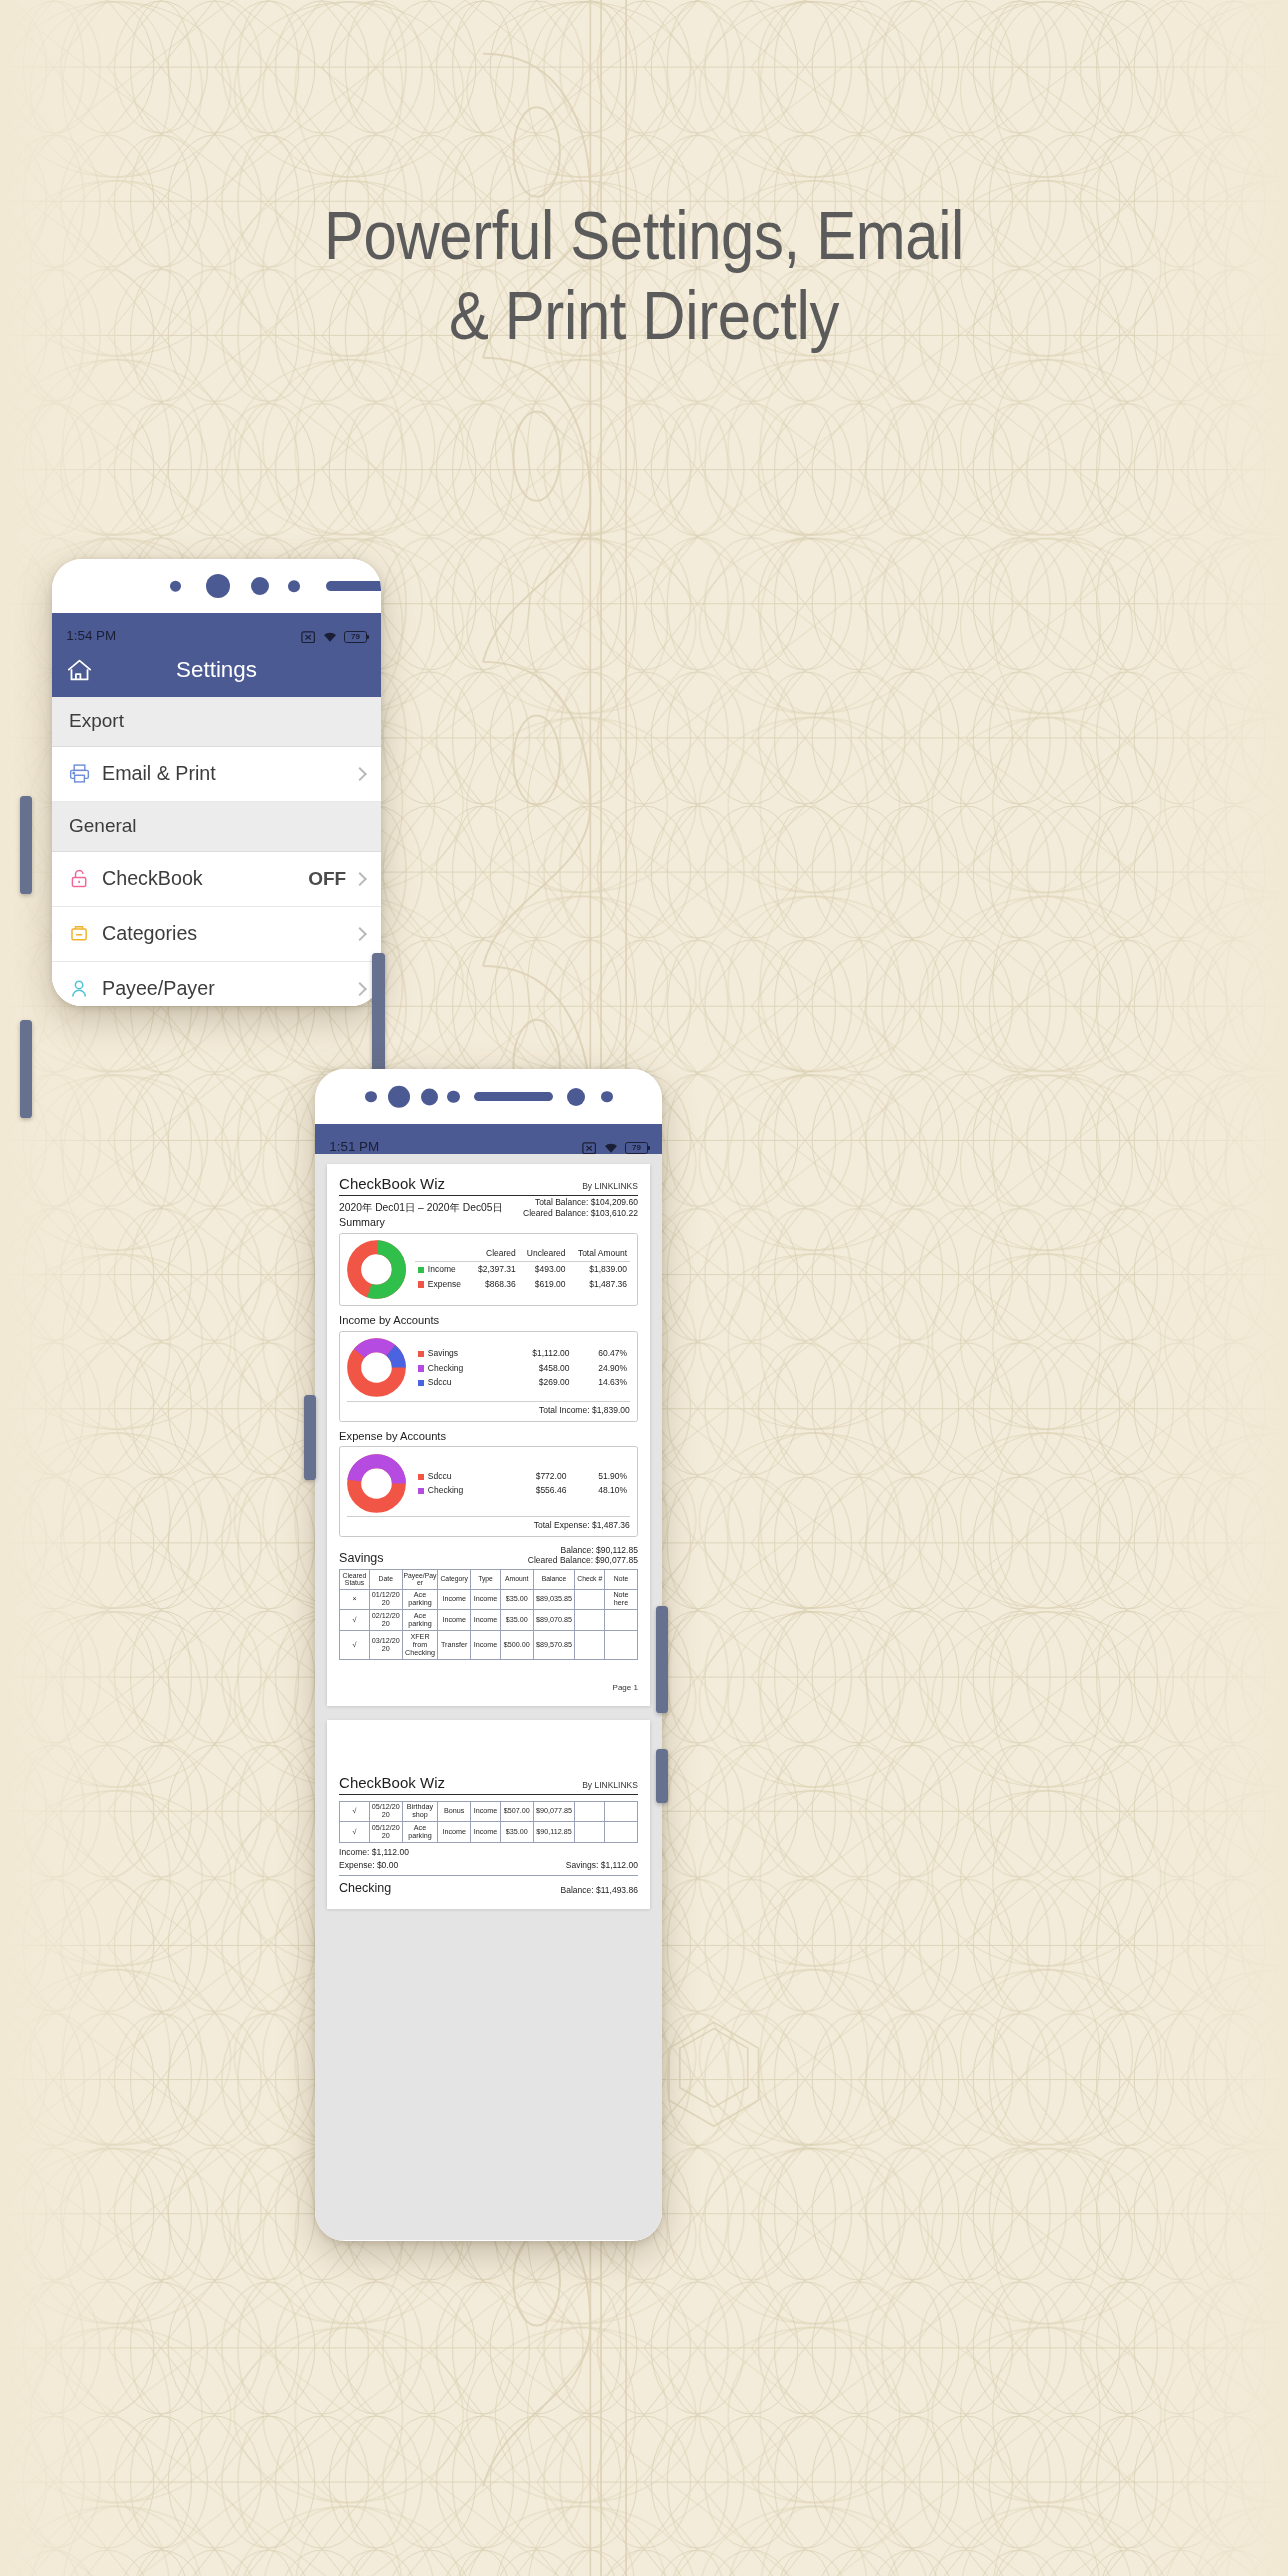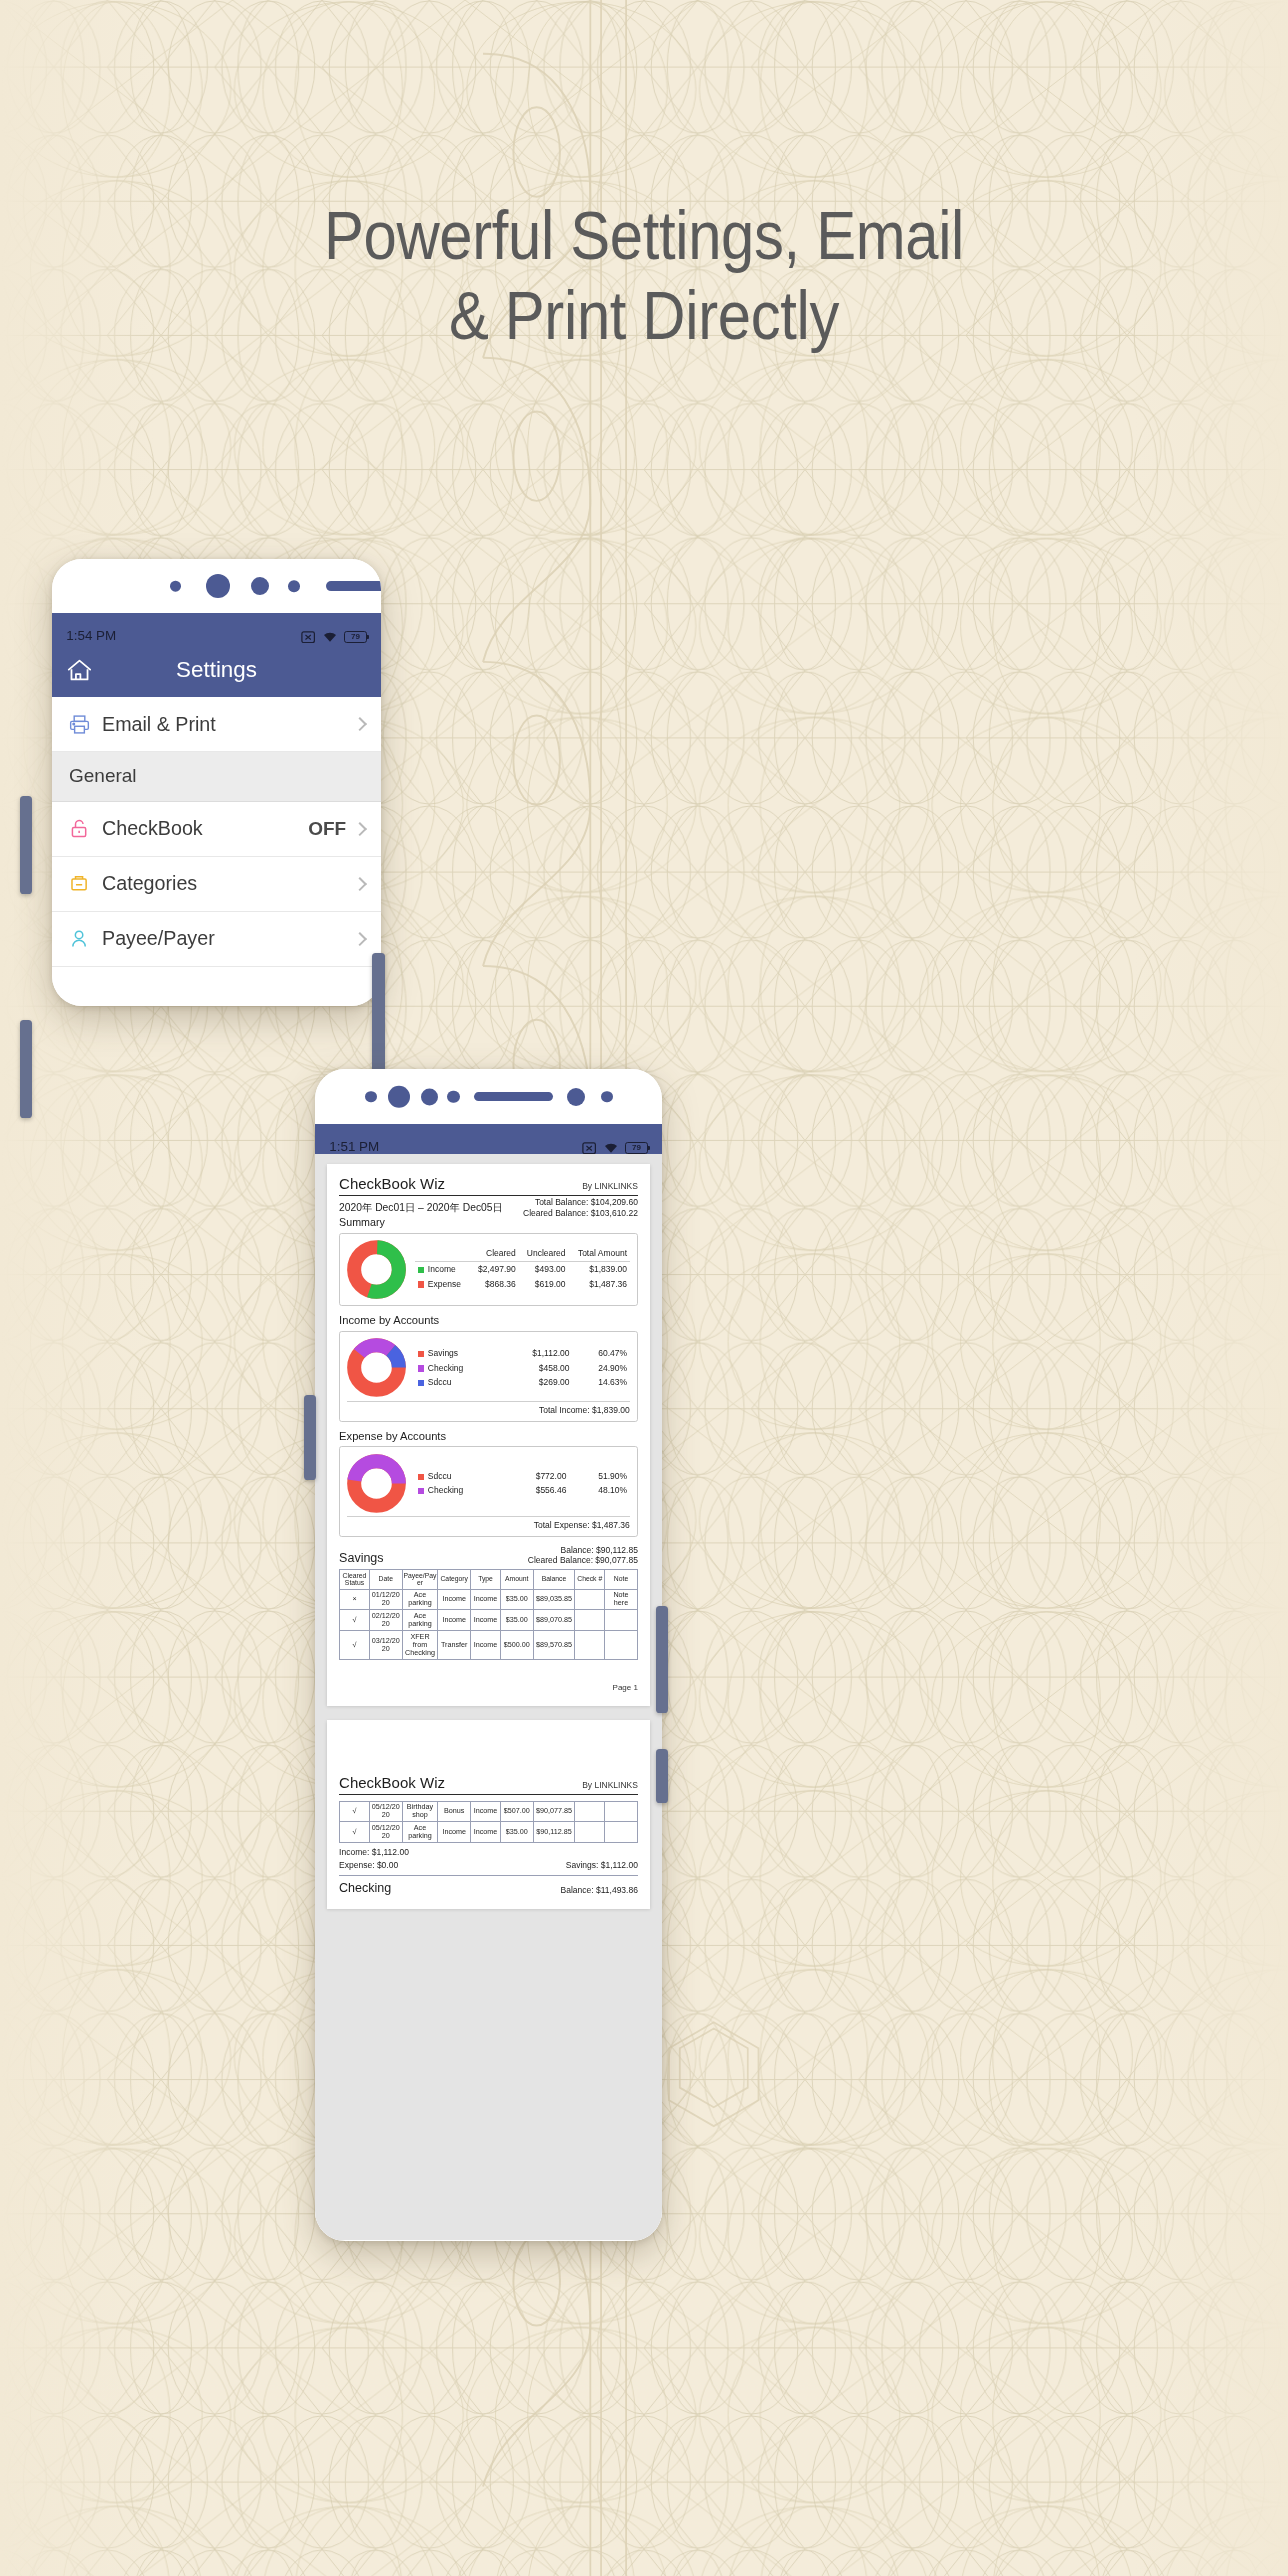--- a/index.html
+++ b/index.html
@@ -229,20 +229,21 @@
       <div class="nav-left">
         <svg width="27" height="25" viewBox="0 0 30 28">
           <path d="M3 13 L15 3 L27 13" fill="none" stroke="#fff" stroke-width="2" stroke-linejoin="round" stroke-linecap="round"></path>
           <path d="M6 12.5 V24 H24 V12.5" fill="none" stroke="#fff" stroke-width="2" stroke-linejoin="round"></path>
           <path d="M11 24 V18 H16 V24" fill="none" stroke="#fff" stroke-width="2" stroke-linejoin="round"></path>
         </svg>
       </div>
       <div class="title">Settings</div>
     </div>
 
+    <div class="sec-header">Export</div>
     <div class="row">
       <span class="ico">
         <svg width="23" height="23" viewBox="0 0 26 26">
             <g fill="none" stroke="#6f8cd8" stroke-width="1.6">
           <rect x="7" y="3.5" width="12" height="6"></rect>
               <rect x="3" y="9.5" width="20" height="9" rx="1.5"></rect>
           <rect x="7.5" y="15" width="11" height="7.5" fill="#fff"></rect>
               <circle cx="6.5" cy="12.5" r="0.9" fill="#6f8cd8"></circle>
         </g>
           </svg>
@@ -354,21 +355,21 @@
             <table class="mini-table">
               <tbody>
                   <tr>
                 <th></th>
                 <th>Cleared</th>
                 <th>Uncleared</th>
                 <th>Total Amount</th>
               </tr>
               <tr>
                 <td class="lbl"><span class="sw" style="background:#2fbf4a"></span><span>Income</span></td>
-                <td>$2,497.90</td>
+                <td>$2,397.31</td>
                 <td>$493.00</td>
                 <td>$1,839.00</td>
               </tr>
               <tr>
                 <td class="lbl"><span class="sw" style="background:#f05545"></span><span>Expense</span></td>
                 <td>$868.36</td>
                 <td>$619.00</td>
                 <td>$1,487.36</td>
               </tr>
             </tbody>

